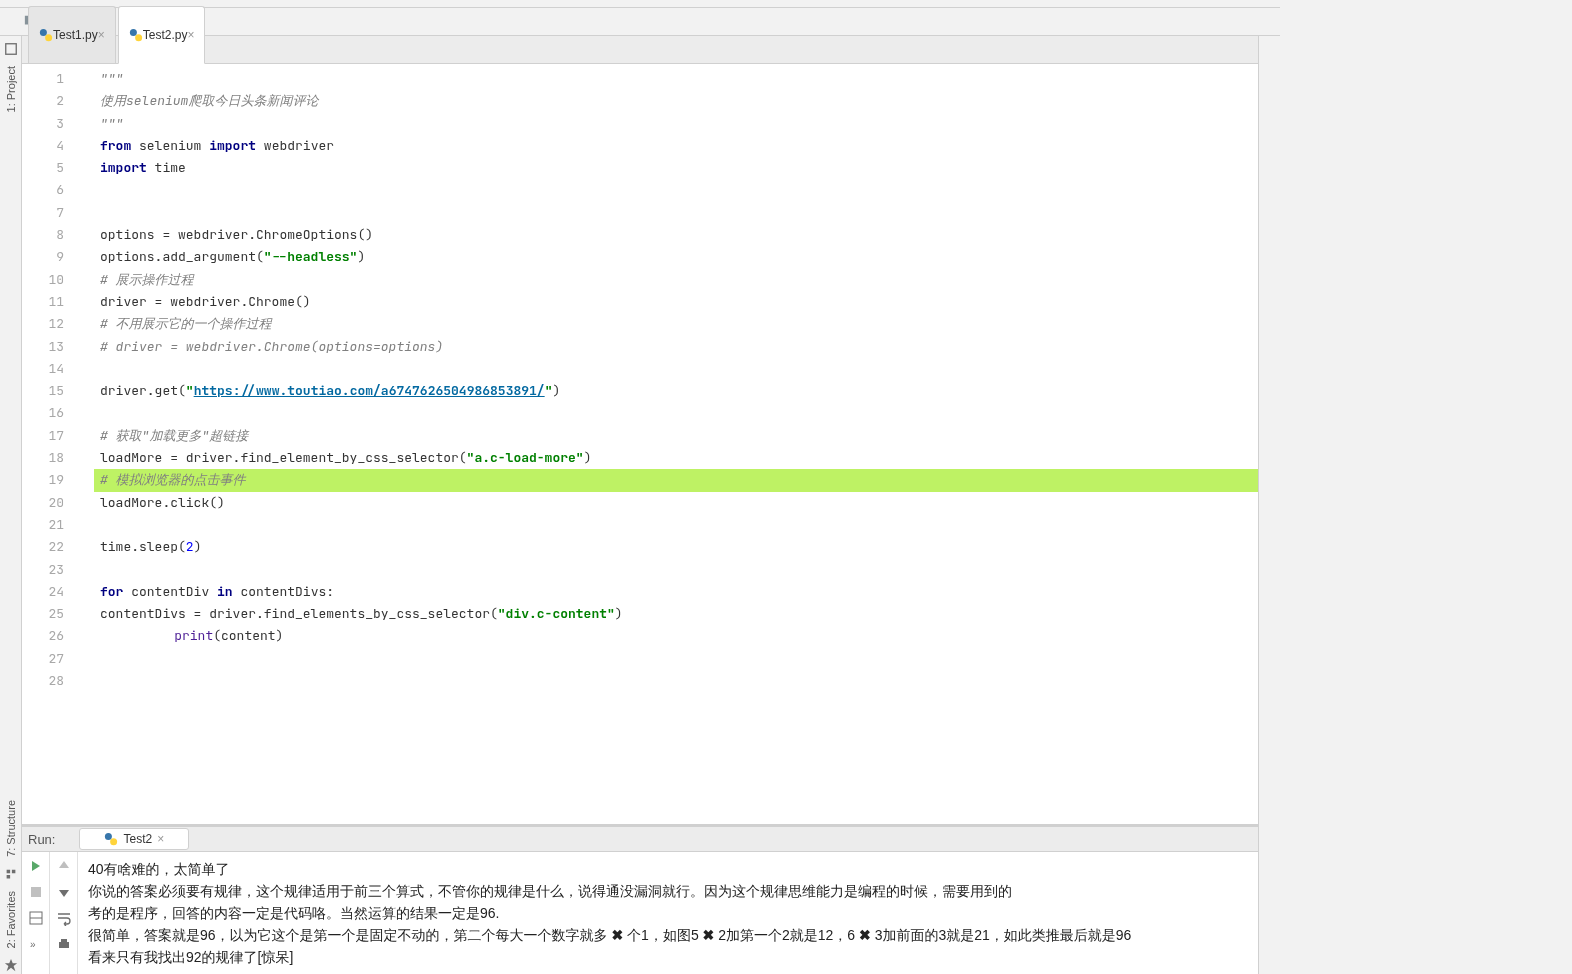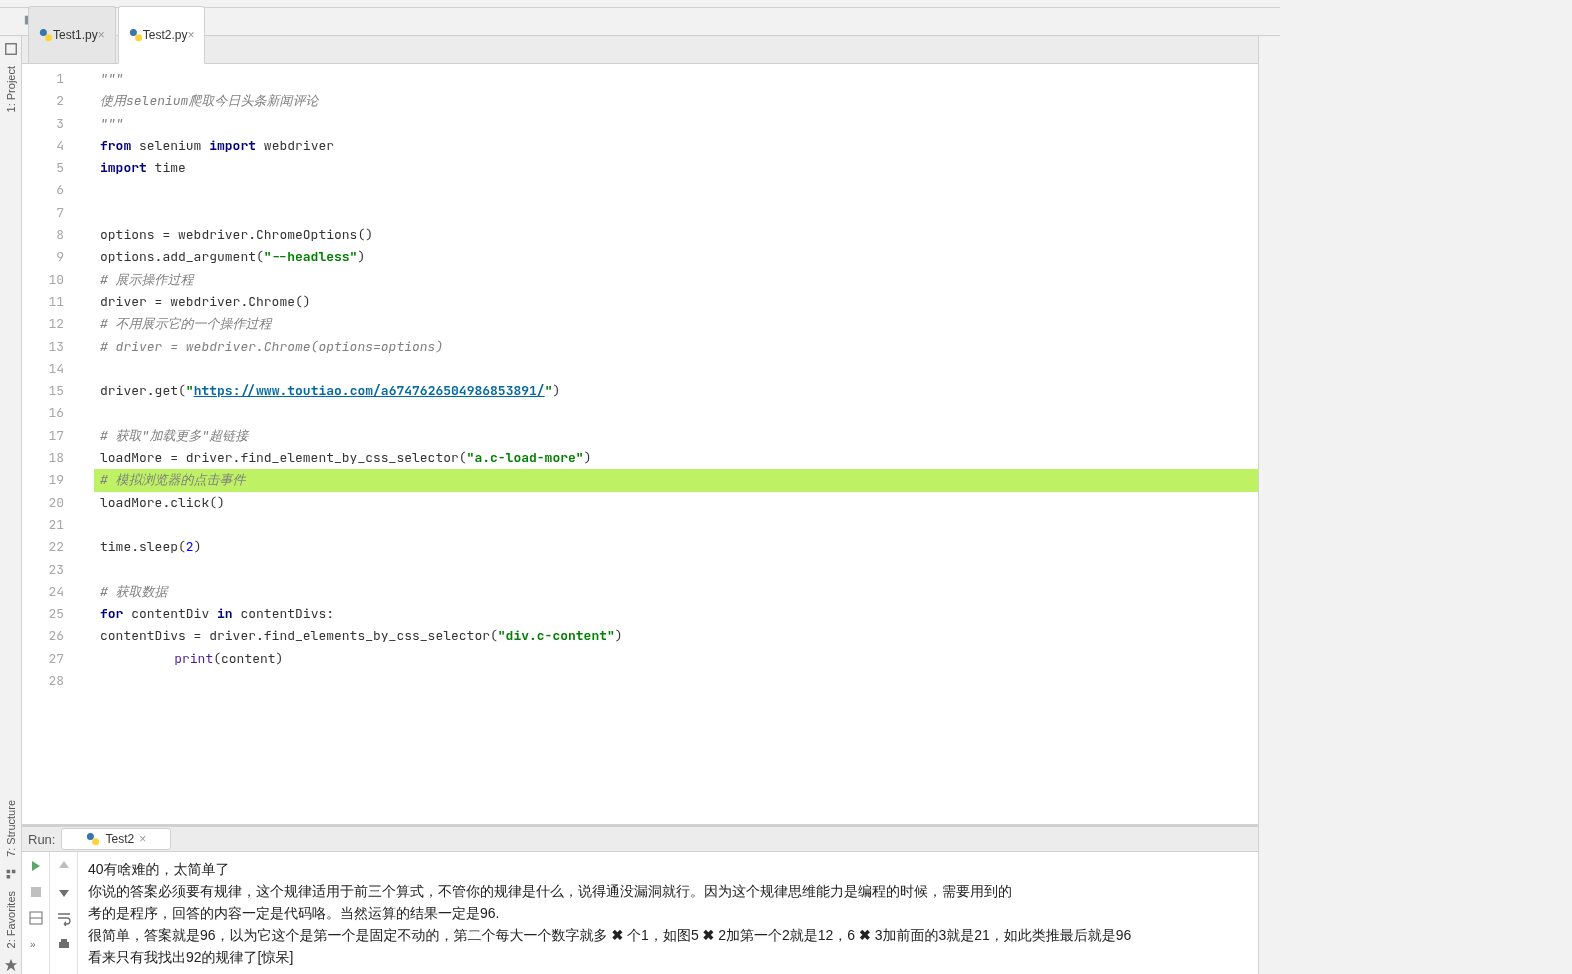--- a/index.html
+++ b/index.html
@@ -31,21 +31,21 @@
 .code-line { white-space:pre; padding-left:6px; }
 .code-line.hl { background:#bef264; }
 
 .kw { color:#000080; font-weight:bold; }
 .str { color:#008000; font-weight:bold; }
 .com { color:#808080; font-style:italic; }
 .lnk { color:#0369a1; text-decoration:underline; font-weight:bold; }
 .builtin { color:#4c1d95;margin-left:43px; }
 
 .run-panel { height:150px; border-top:3px solid #d0d0d0; background:#fff; display:flex; flex-direction:column; }
-.run-header { height:28px; background:#ececec; border-bottom:1px solid #d0d0d0; display:flex; align-items:center; padding-left:6px; gap:6px; }
+.run-header { height:28px; background:#ececec; border-bottom:1px solid #d0d0d0; display:flex; align-items:center; padding-left:6px; gap:24px; }
 .run-label { color:#555; }
 .run-tab { display:flex; align-items:flex-end; gap:5px; padding:3px 24px; background:#fff; border:1px solid #d0d0d0; border-radius:3px; font-size:12px; }
 .run-body { flex:1; display:flex; }
 .run-toolbar { width:28px; border-right:1px solid #e0e0e0; display:flex; flex-direction:column; align-items:center; padding-top:6px; gap:10px; }
 .run-toolbar2 { width:28px; border-right:1px solid #e0e0e0; display:flex; flex-direction:column; align-items:center; padding-top:6px; gap:10px; }
 .run-tool { width:16px; height:16px; cursor:pointer; }
 .run-output { flex:1; padding:6px 10px; font-size:14px; color:#222; line-height:22px; overflow:hidden; }
 .run-output div { white-space:nowrap; }
 .x-mark { font-weight:bold; }
 
@@ -164,21 +164,20 @@
             <div class="code-line"> </div>
             <div class="code-line">driver.get(<span class="str">"</span><span class="lnk">https://www.toutiao.com/a6747626504986853891/</span><span class="str">"</span>)</div>
             <div class="code-line"> </div>
             <div class="code-line"><span class="com"># 获取"加载更多"超链接</span></div>
             <div class="code-line">loadMore = driver.find_element_by_css_selector(<span class="str">"a.c-load-more"</span>)</div>
             <div class="code-line hl"><span class="com"># 模拟浏览器的点击事件</span></div>
             <div class="code-line">loadMore.click()</div>
             <div class="code-line"> </div>
             <div class="code-line">time.sleep(<span style="color:#0000ff">2</span>)</div>
             <div class="code-line"> </div>
-            <div class="code-line"><span class="com"># 获取数据</span></div>
             <div class="code-line"><span class="kw">for</span> contentDiv <span class="kw">in</span> contentDivs:</div>
             <div class="code-line">contentDivs = driver.find_elements_by_css_selector(<span class="str">"div.c-content"</span>)</div>
             <div class="code-line">    <span class="builtin">print</span>(content)</div>
           </div>
       </div>
 
       <div class="run-panel">
         <div class="run-header">
           <span class="run-label">Run:</span>
           <div class="run-tab">

